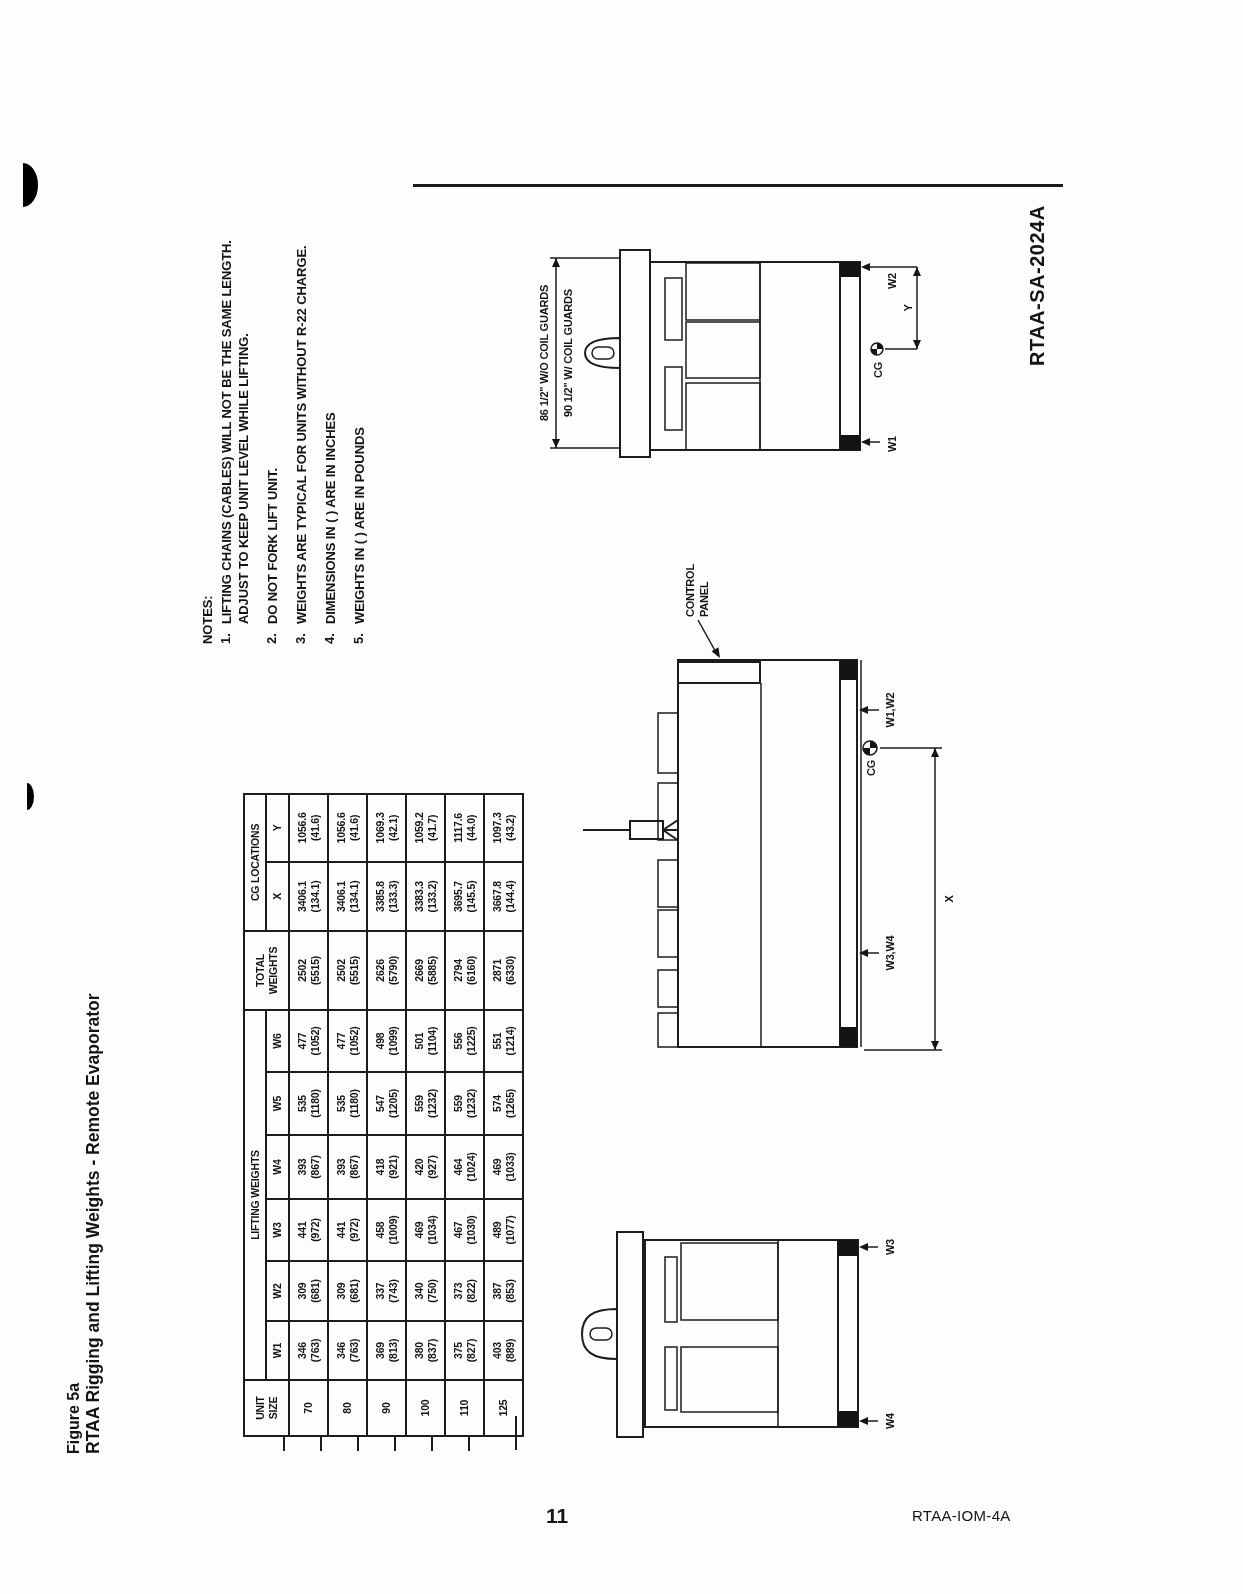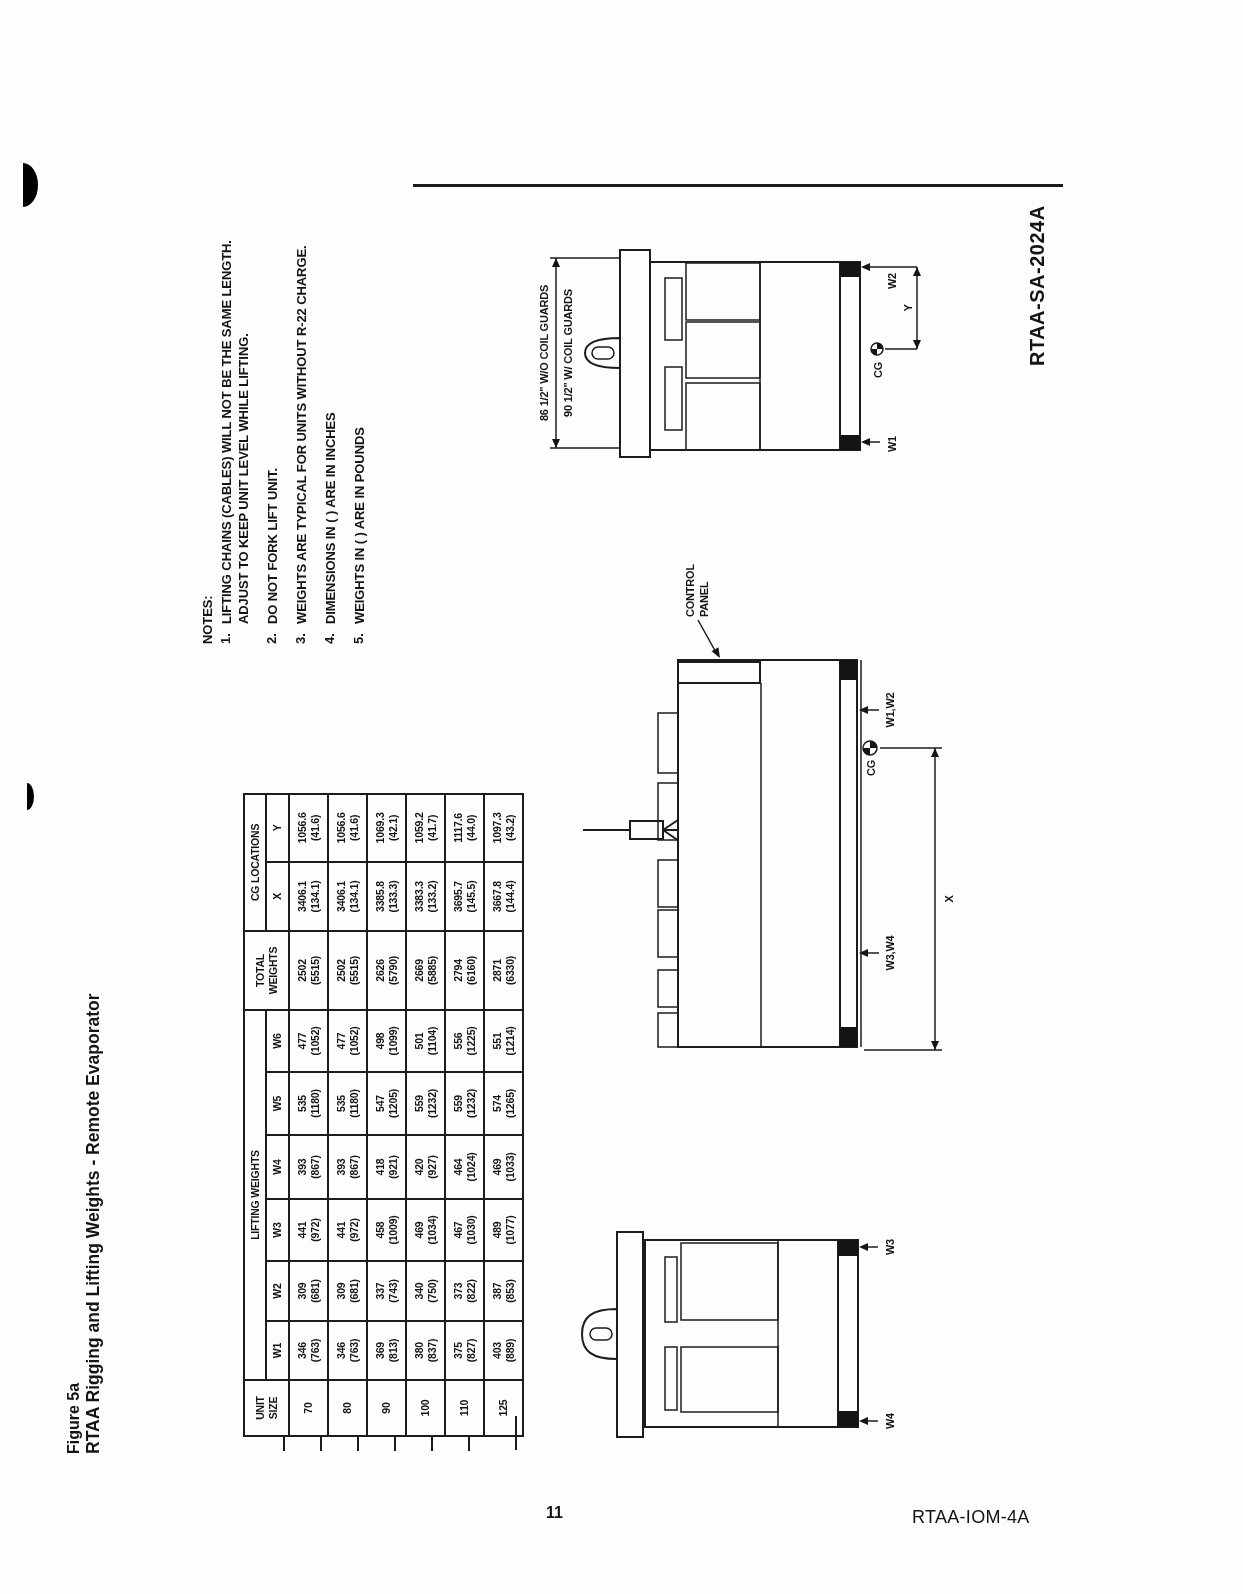--- a/index.html
+++ b/index.html
@@ -5,22 +5,22 @@
   html,body{margin:0;padding:0;background:#e8e8e8;}
   .page{position:relative;width:1243px;height:1594px;background:#fdfdfc;overflow:hidden;
         font-family:"Liberation Sans",sans-serif;color:#141414;}
   
   .mark1{position:absolute;left:23px;top:163px;width:15px;height:44px;background:#000;
          border-radius:0 100% 100% 0 / 0 50% 50% 0;}
   .mark2{position:absolute;left:27px;top:783px;width:7px;height:27px;background:#000;
          border-radius:0 100% 100% 0 / 0 50% 50% 0;}
   .toprule{position:absolute;left:413px;top:184px;width:650px;height:3px;background:#1a1a1a;}
   
-  .pgnum{position:absolute;left:546px;top:1504px;font-size:16px;font-weight:700;}
-  .docref{position:absolute;left:912px;top:1507px;font-size:18px;font-weight:400;letter-spacing:.3px;}
+  .pgnum{position:absolute;left:546px;top:1504px;font-size:21px;font-weight:700;}
+  .docref{position:absolute;left:912px;top:1507px;font-size:15px;font-weight:400;letter-spacing:.3px;}
   
   .rot{position:absolute;left:0;top:0;width:1594px;height:1243px;
        transform-origin:0 0;transform:translate(0,1594px) rotate(-90deg);}
   .abs{position:absolute;}
   
   .fig-label{font-size:16px;font-weight:700;line-height:19px;}
   .fig-title{font-size:17.5px;font-weight:700;line-height:21px;}
   
   .notes{width:460px;font-size:13px;font-weight:700;letter-spacing:-.1px;}
   .notes-h{margin-bottom:3px;}

